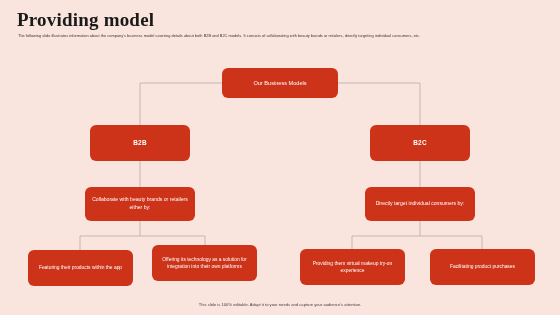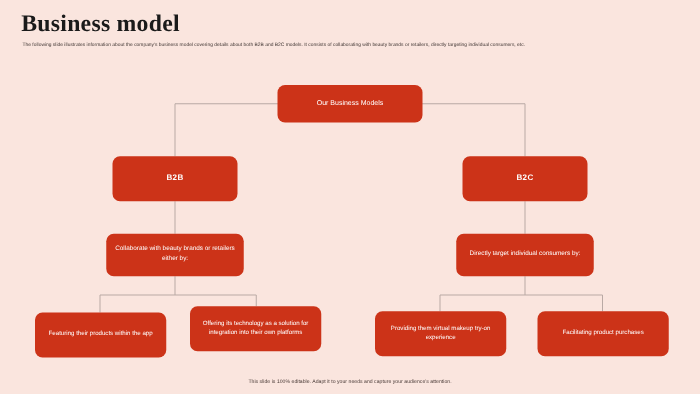--- a/index.html
+++ b/index.html
@@ -114,21 +114,21 @@
     font-size: 4.1px;
     color: #4a3b37;
     letter-spacing: 0.02px;
   }
 </style>
 </head>
 <body>
 
 <div class="slide">
 
-  <div class="title">Business model</div>
+  <div class="title">Providing model</div>
   <div class="subtitle">The following slide illustrates information about the company's business model covering details about both B2B and B2C models. It consists of collaborating with beauty brands or retailers, directly targeting individual consumers, etc.</div>
 
   <svg class="lines" viewBox="0 0 560 315" xmlns="http://www.w3.org/2000/svg">
     <g stroke="#b9a9a4" stroke-width="0.8" fill="none">
 
       <line x1="140" y1="83" x2="420" y2="83"></line>
       <line x1="140" y1="83" x2="140" y2="125"></line>
       <line x1="420" y1="83" x2="420" y2="125"></line>
 
       <line x1="140" y1="161" x2="140" y2="187"></line>

